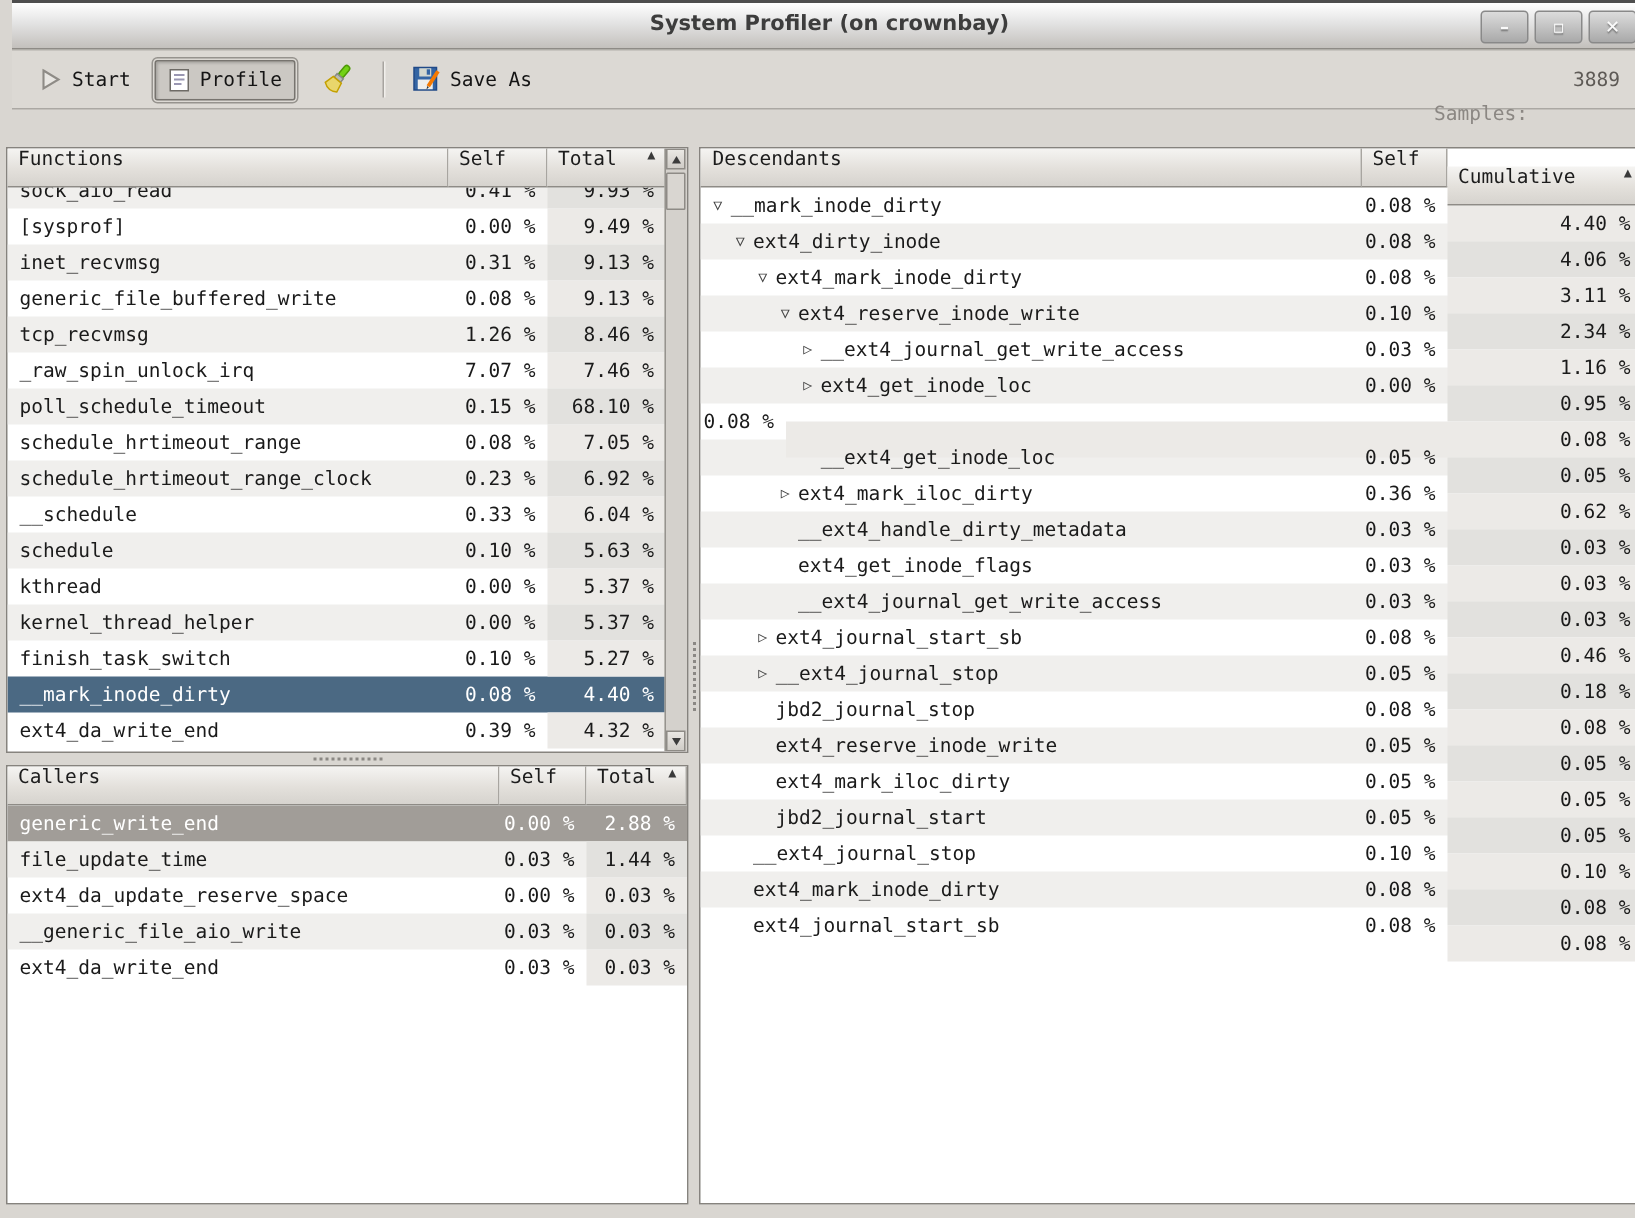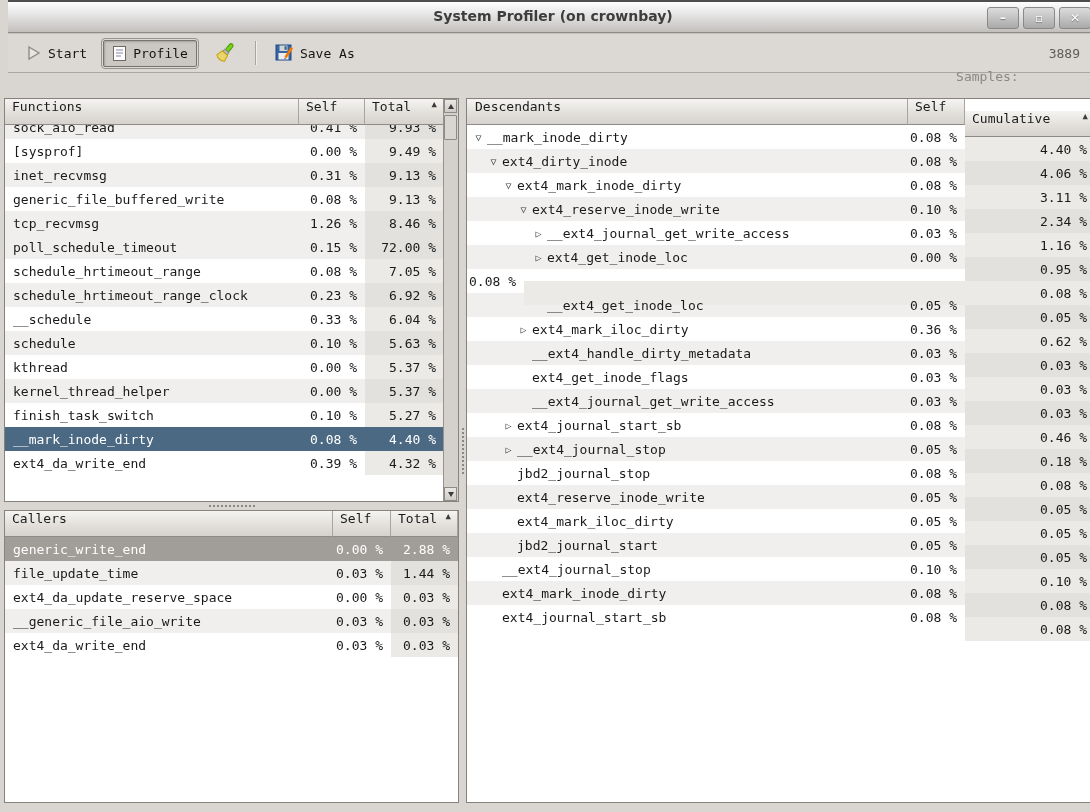--- a/index.html
+++ b/index.html
@@ -168,24 +168,29 @@
             <div class="trow">
               <span class="c-name fn-name">generic_file_buffered_write</span>
               <span class="c-num fn-self">0.08 %</span>
               <span class="c-num sorted fn-total">9.13 %</span>
             </div>
             <div class="trow stripe">
               <span class="c-name fn-name">tcp_recvmsg</span>
               <span class="c-num fn-self">1.26 %</span>
               <span class="c-num sorted fn-total">8.46 %</span>
             </div>
+            <div class="trow">
+              <span class="c-name fn-name">_raw_spin_unlock_irq</span>
+              <span class="c-num fn-self">7.07 %</span>
+              <span class="c-num sorted fn-total">7.46 %</span>
+            </div>
             <div class="trow stripe">
               <span class="c-name fn-name">poll_schedule_timeout</span>
               <span class="c-num fn-self">0.15 %</span>
-              <span class="c-num sorted fn-total">72.00 %</span>
+              <span class="c-num sorted fn-total">68.10 %</span>
             </div>
             <div class="trow">
               <span class="c-name fn-name">schedule_hrtimeout_range</span>
               <span class="c-num fn-self">0.08 %</span>
               <span class="c-num sorted fn-total">7.05 %</span>
             </div>
             <div class="trow stripe">
               <span class="c-name fn-name">schedule_hrtimeout_range_clock</span>
               <span class="c-num fn-self">0.23 %</span>
               <span class="c-num sorted fn-total">6.92 %</span>

